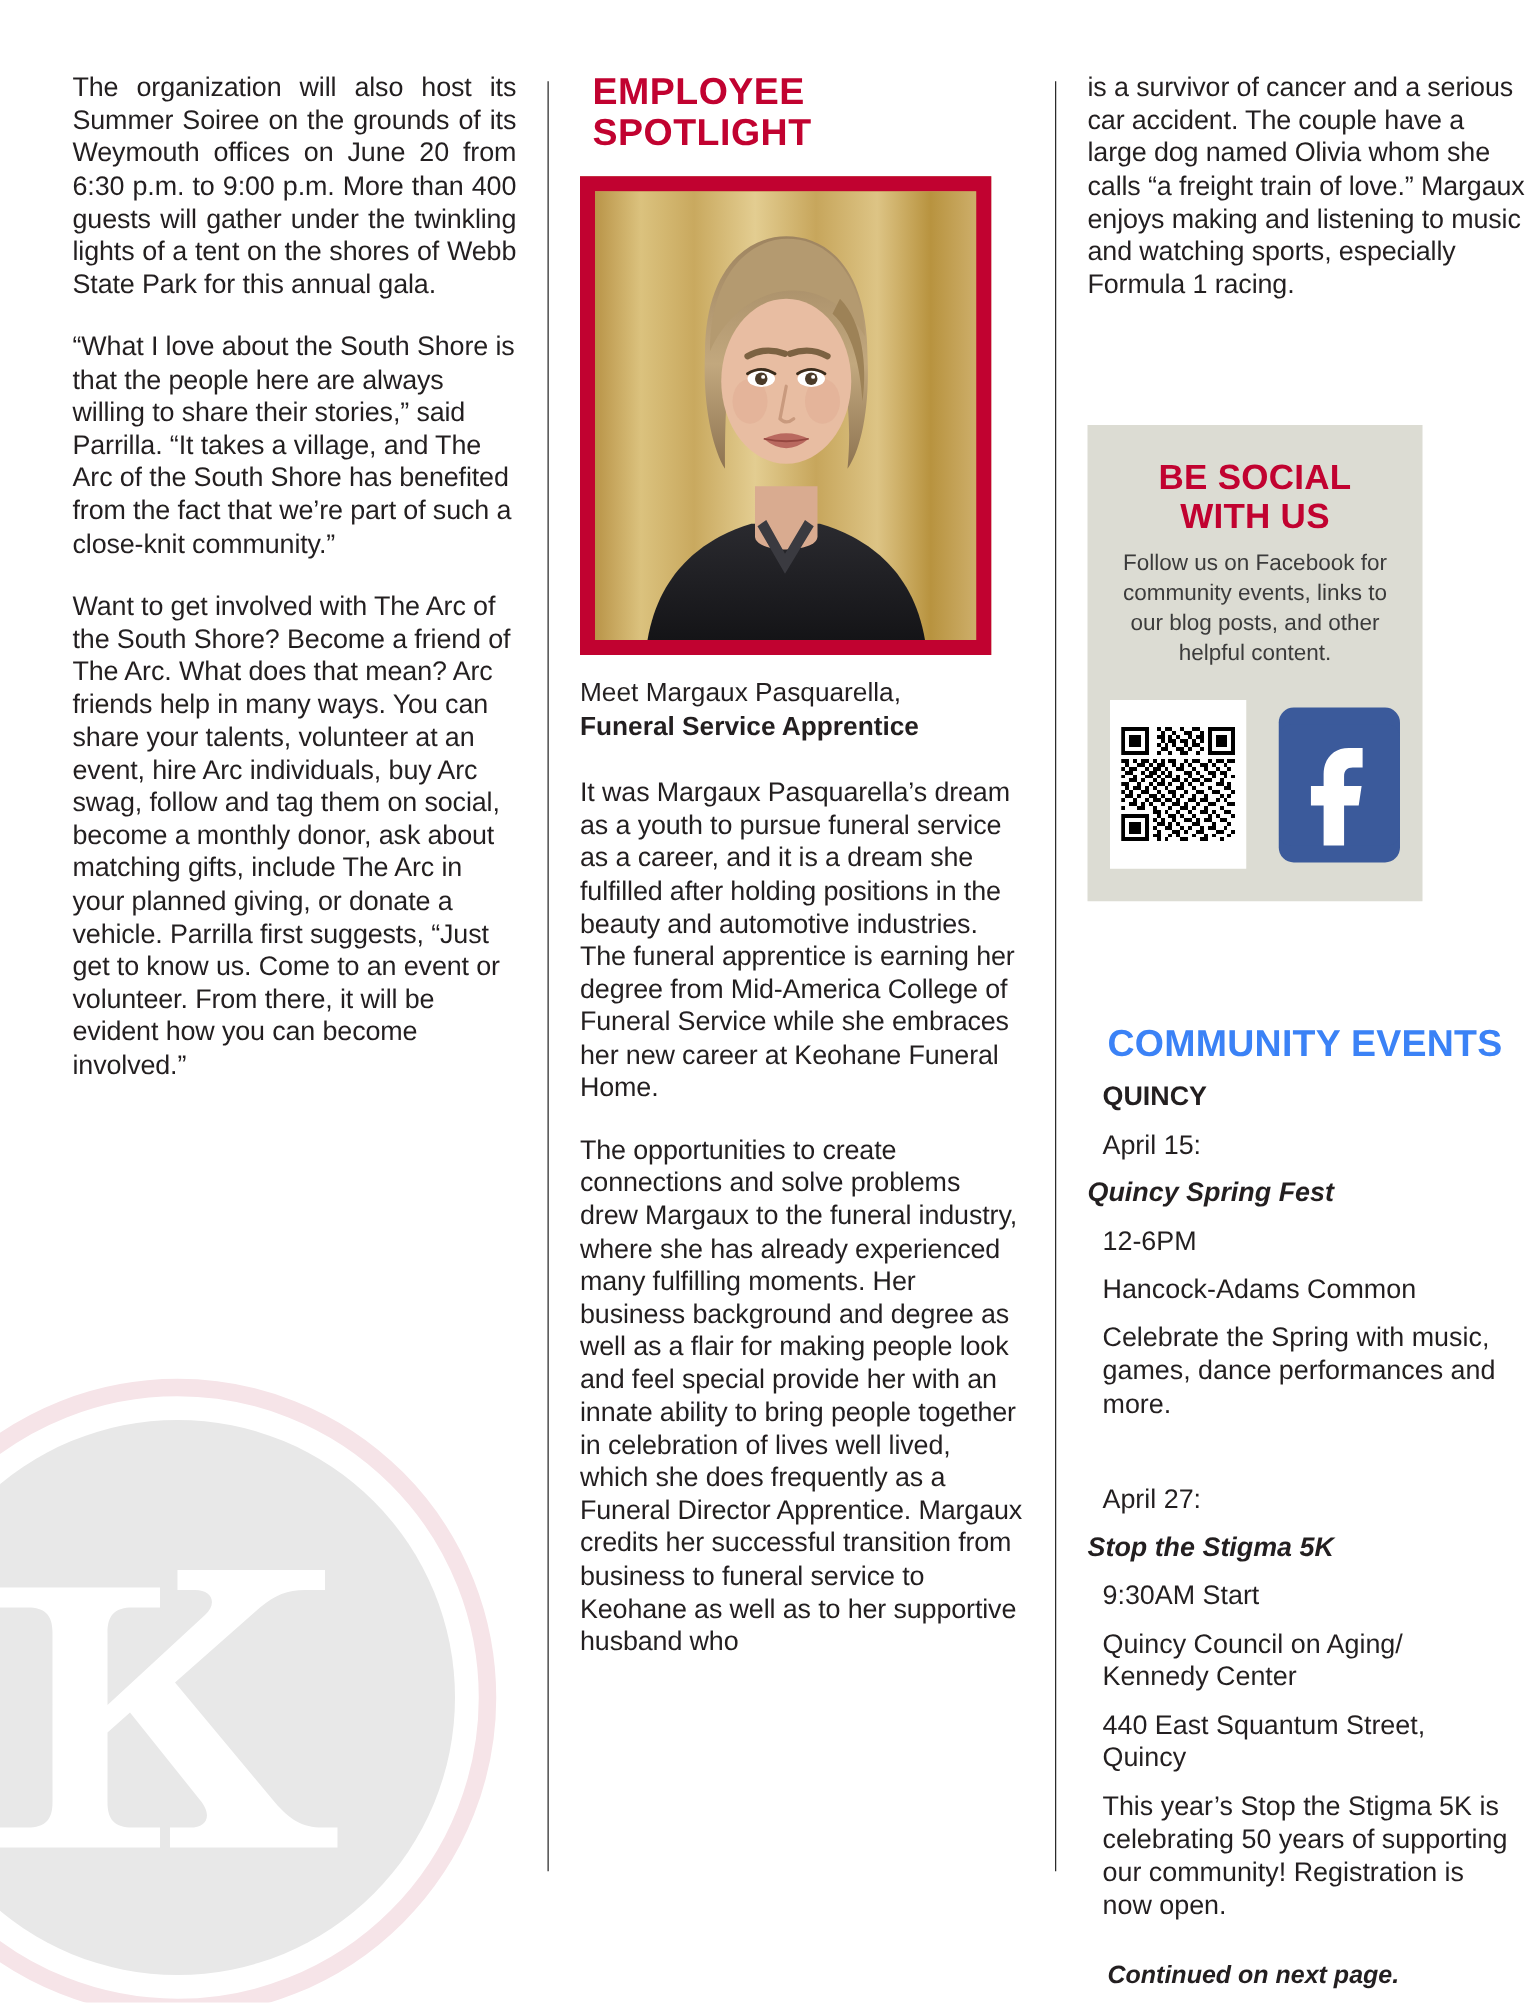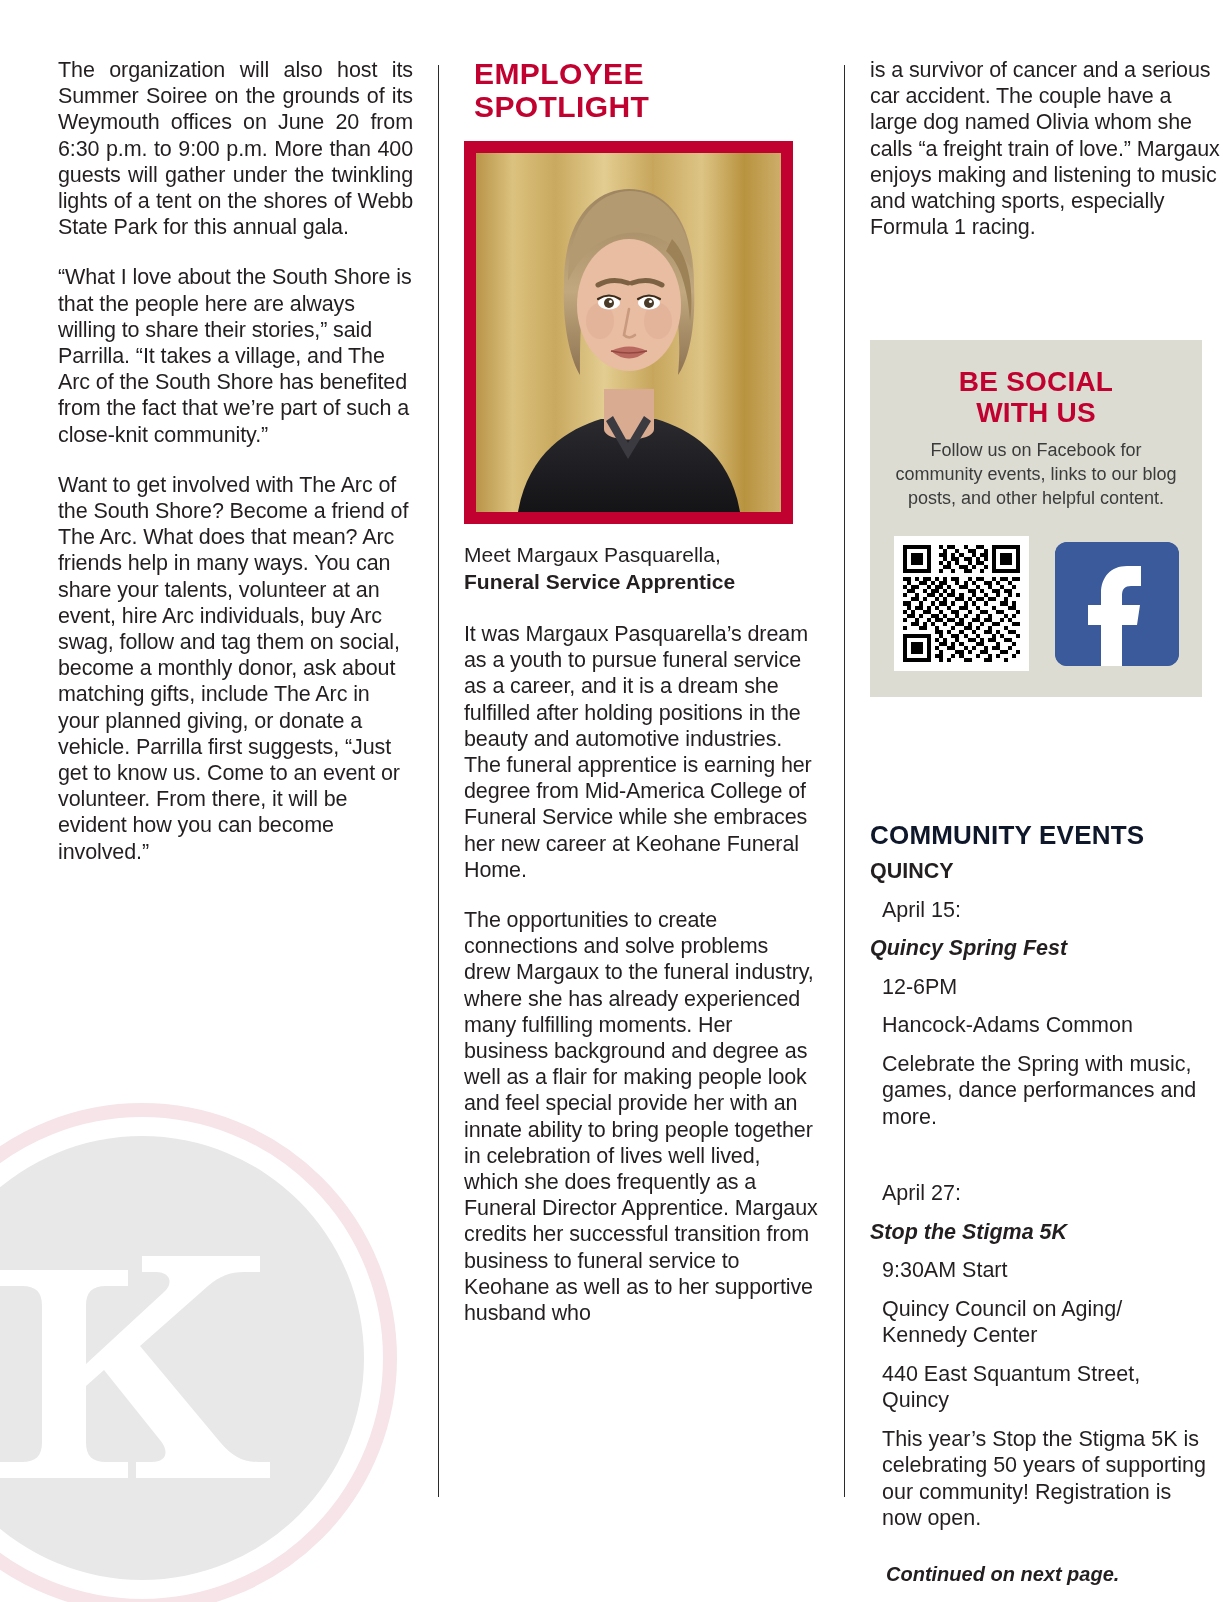--- a/index.html
+++ b/index.html
@@ -66,26 +66,26 @@
   .heading-red {
     margin: 0 0 18px 10px;
     font-size: 30px;
     line-height: 33px;
     font-weight: bold;
     letter-spacing: 0.4px;
     color: #c10230;
     text-transform: uppercase;
   }
   .heading-teal {
-    margin: 0 0 6px 0;
-    font-size: 26px;
+    margin: 0 0 6px 16px;
+    font-size: 30px;
     line-height: 33px;
     font-weight: bold;
     letter-spacing: 0.2px;
-    color: #0f172a;
+    color: #3b82f6;
     text-transform: uppercase;
   }
 
   
   .photo-frame {
     width: 329px;
     height: 383px;
     border: 12px solid #c10230;
     box-sizing: border-box;
     overflow: hidden;
@@ -100,21 +100,21 @@
     line-height: 26.5px;
     color: #231f20;
   }
   .caption .bold { font-weight: bold; display: block; }
 
   
   .social-box {
     position: absolute;
     left: 0;
     top: 283px;
-    width: 332px;
+    width: 268px;
     background: #dcdcd3;
     padding: 26px 18px 26px 18px;
     box-sizing: border-box;
     text-align: center;
   }
   .social-title {
     margin: 0 0 10px 0;
     font-size: 28px;
     line-height: 31px;
     font-weight: bold;
@@ -154,21 +154,21 @@
   .fb svg { display: block; width: 100%; height: 100%; }
 
   
   .events {
     position: absolute;
     left: 0;
     top: 762px;
     width: 351px;
   }
   .event-city {
-    margin: 0;
+    margin: 12px;
     font-size: 21.5px;
     line-height: 26.5px;
     font-weight: bold;
     color: #231f20;
   }
   .event-line {
     margin: 12px;
     font-size: 21.5px;
     line-height: 26.5px;
     color: #231f20;

